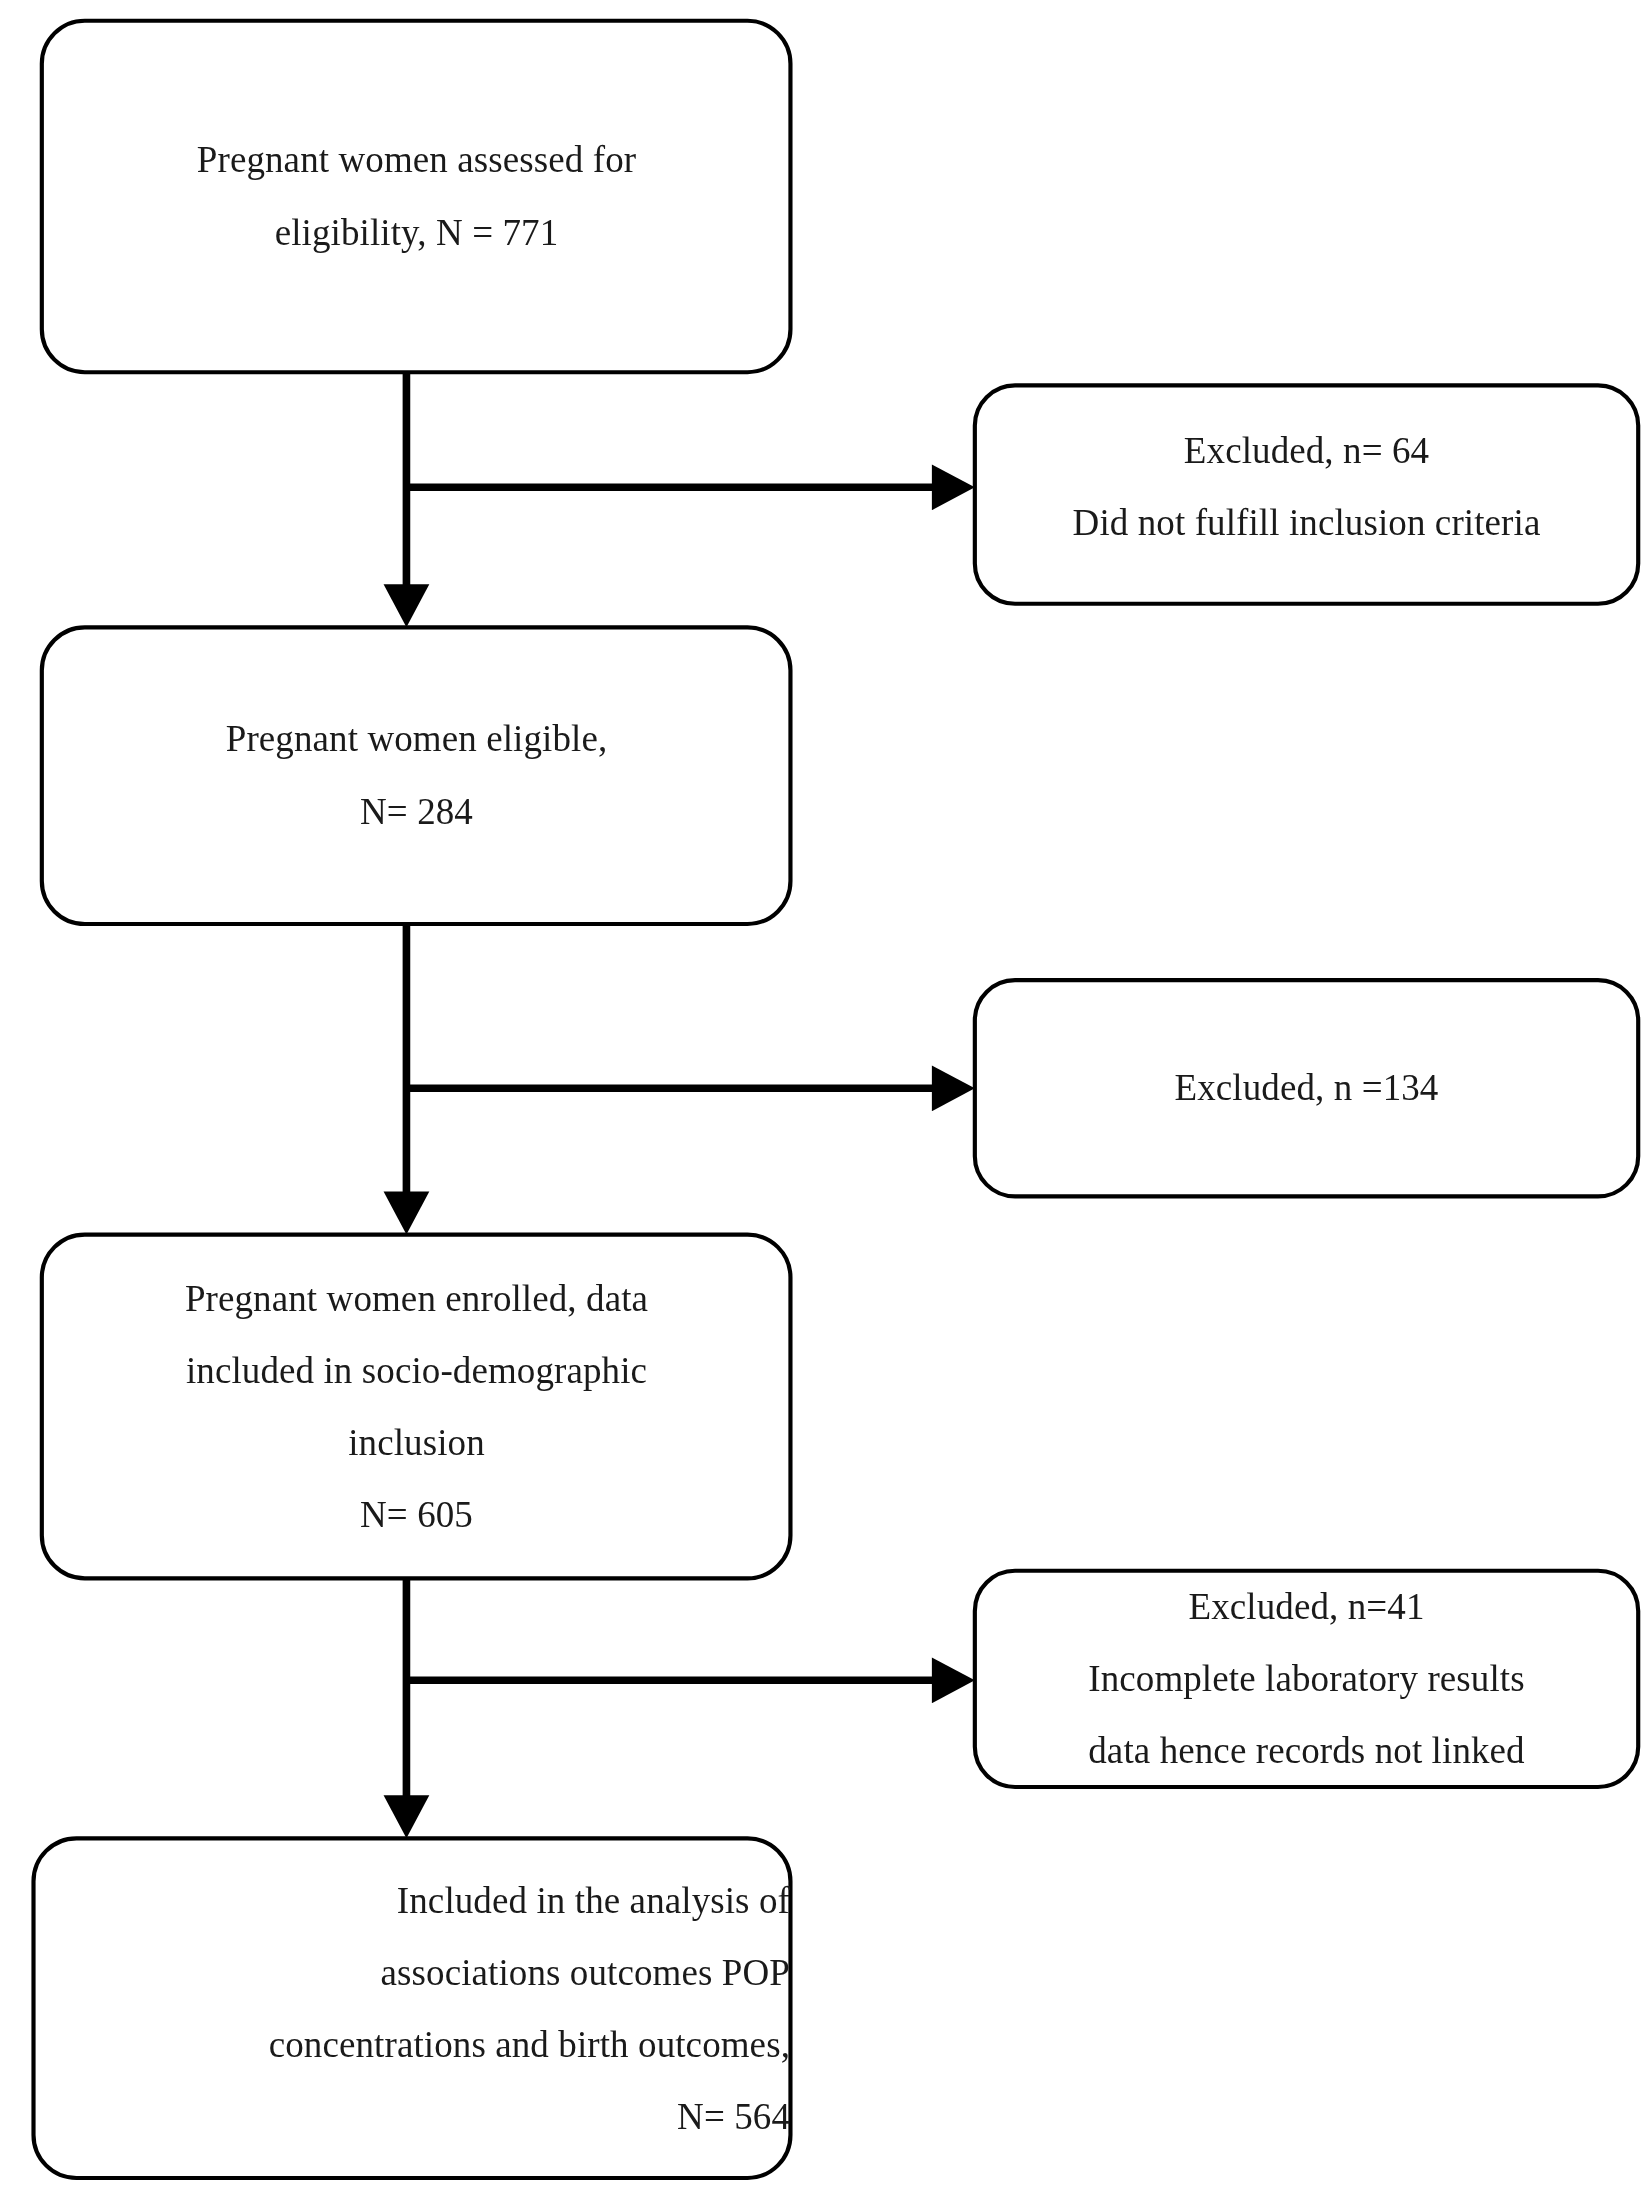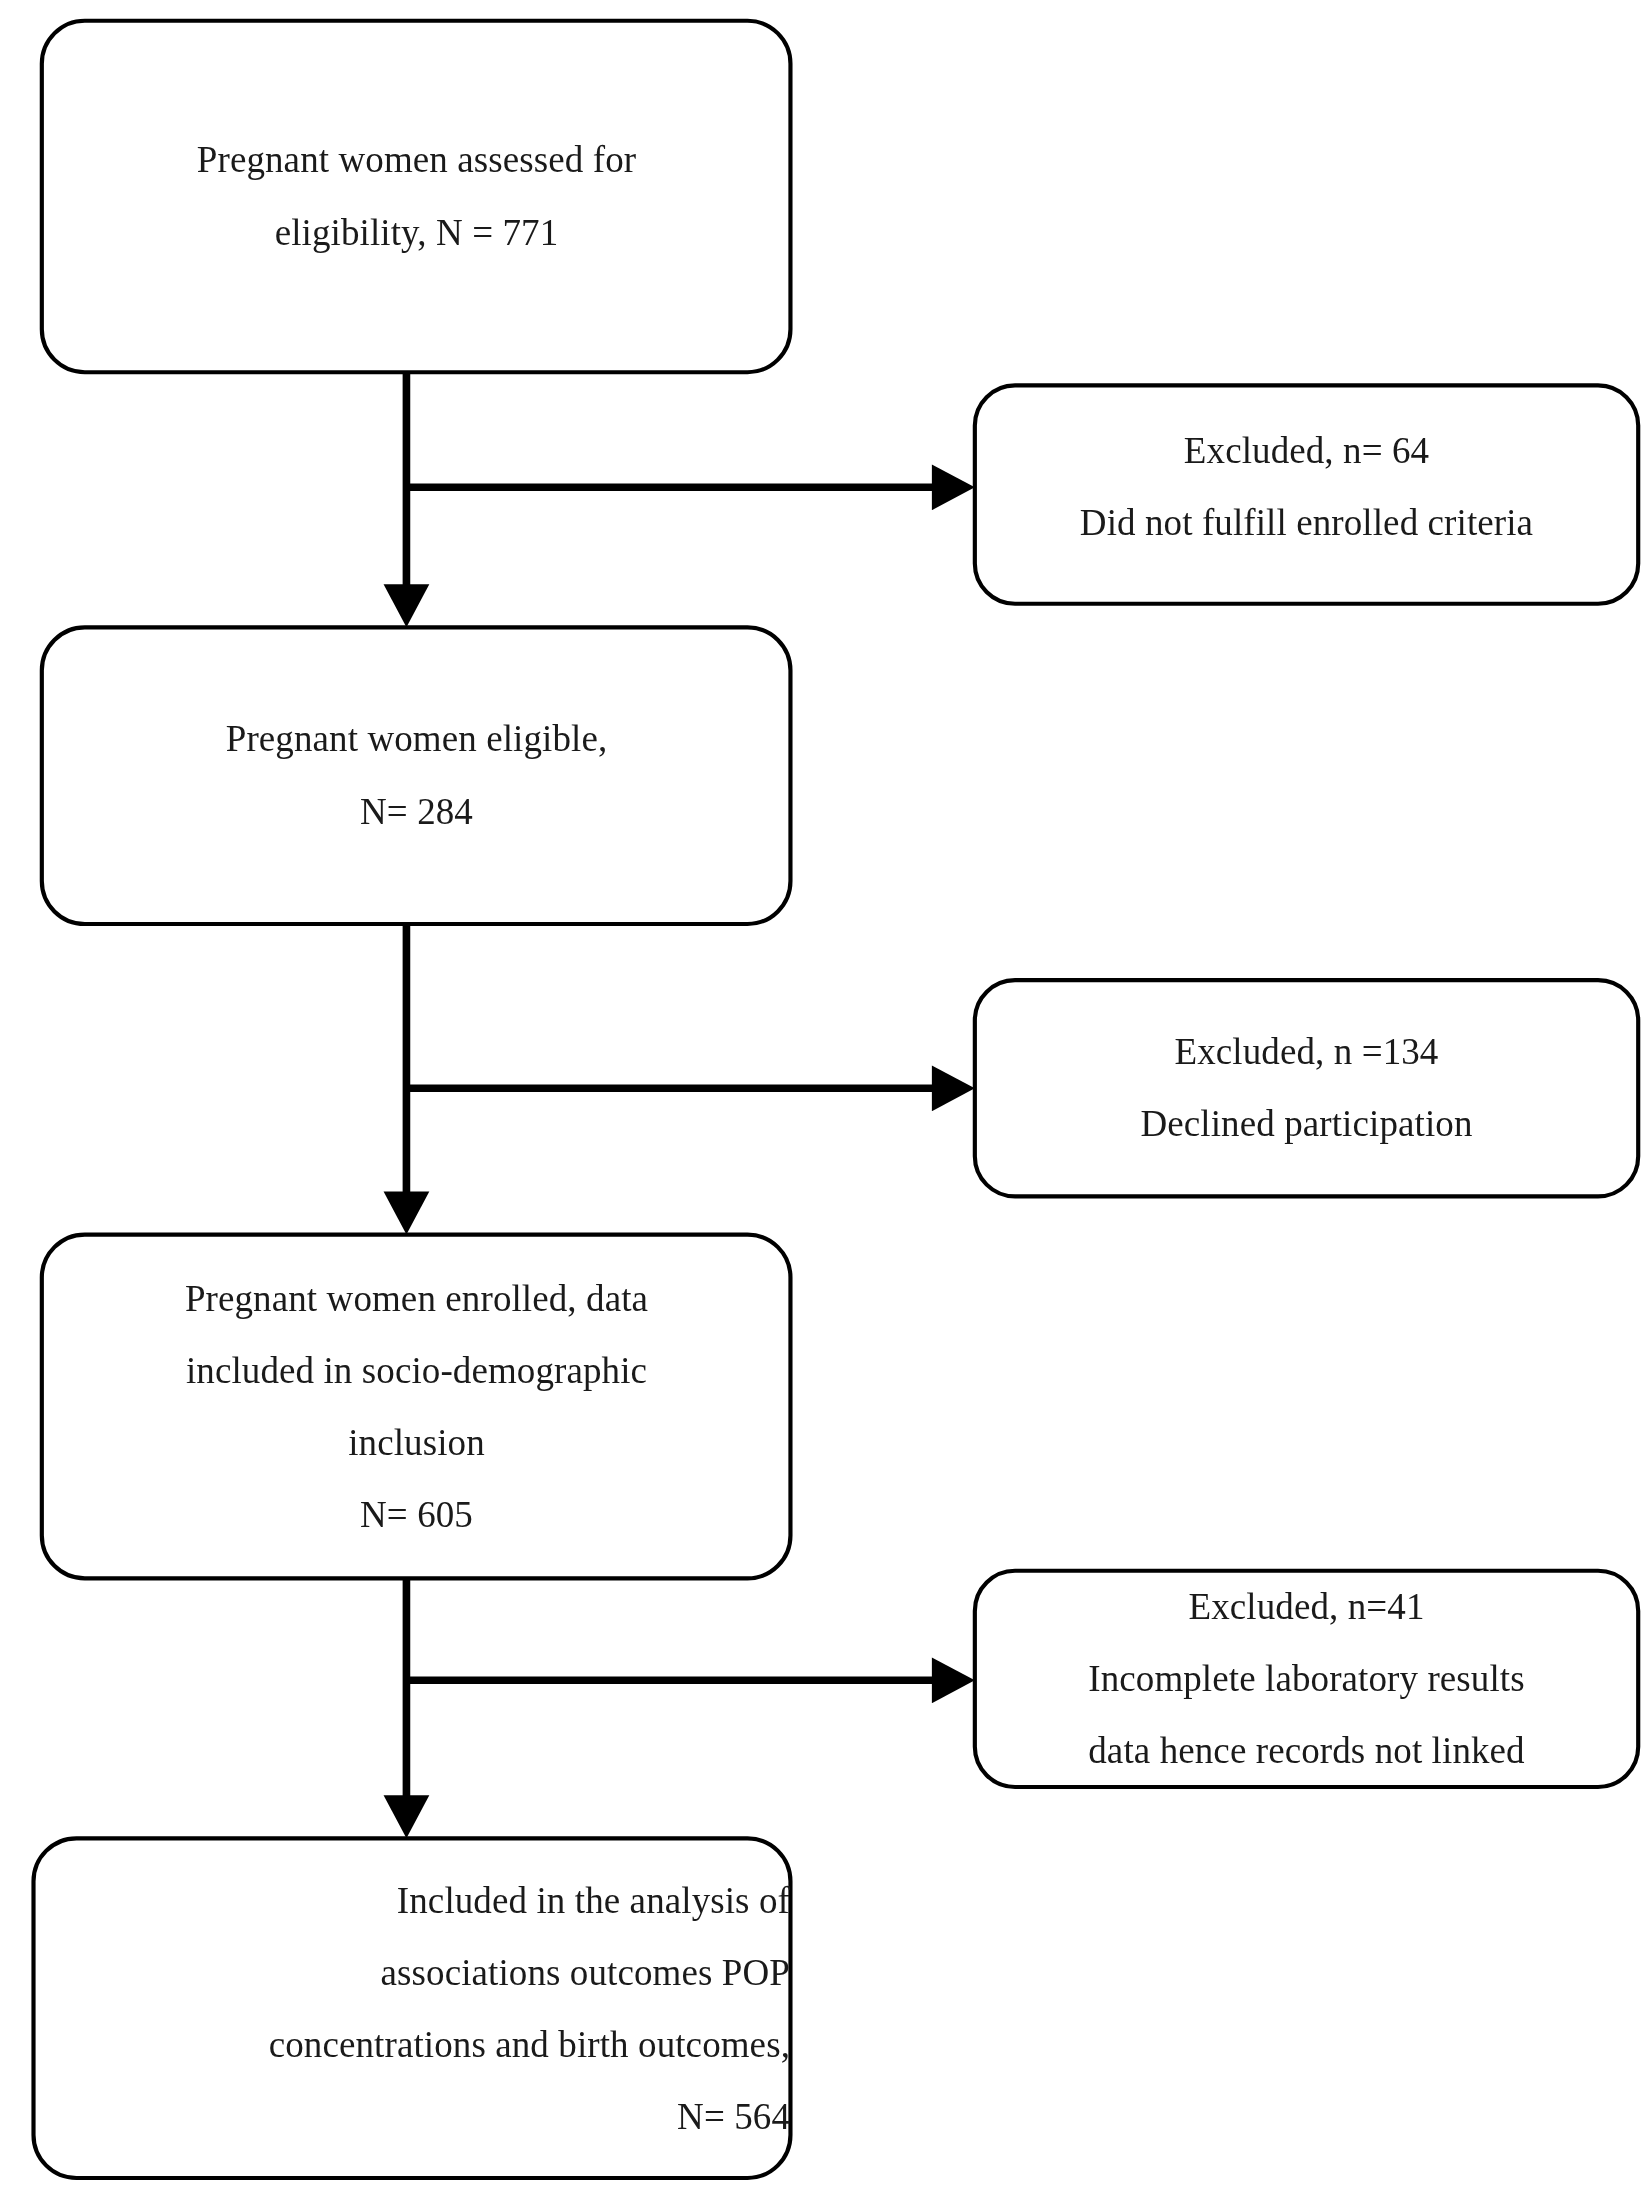--- a/index.html
+++ b/index.html
@@ -117,31 +117,30 @@
     </g>
   </svg>
 
   <div class="node-text" style="left:42px; top:21px; width:749px; height:351px;">
     <span class="line">Pregnant women assessed for</span>
     <span class="line">eligibility, N = 771</span>
   </div>
 
   <div class="node-text" style="left:975px; top:378px; width:663px; height:218px;">
     <span class="line">Excluded, n= 64</span>
-    <span class="line">Did not fulfill enrolled criteria</span>
+    <span class="line">Did not fulfill inclusion criteria</span>
   </div>
 
   <div class="node-text" style="left:42px; top:627px; width:749px; height:297px;">
     <span class="line">Pregnant women eligible,</span>
     <span class="line">N= 284</span>
   </div>
 
   <div class="node-text" style="left:975px; top:980px; width:663px; height:216px;">
     <span class="line">Excluded, n =134</span>
-    <span class="line">Declined participation</span>
   </div>
 
   <div class="node-text" style="left:42px; top:1235px; width:749px; height:344px;">
     <span class="line">Pregnant women enrolled, data</span>
     <span class="line">included in socio-demographic</span>
     <span class="line">inclusion</span>
     <span class="line">N= 605</span>
   </div>
 
   <div class="node-text" style="left:975px; top:1571px; width:663px; height:216px;">

